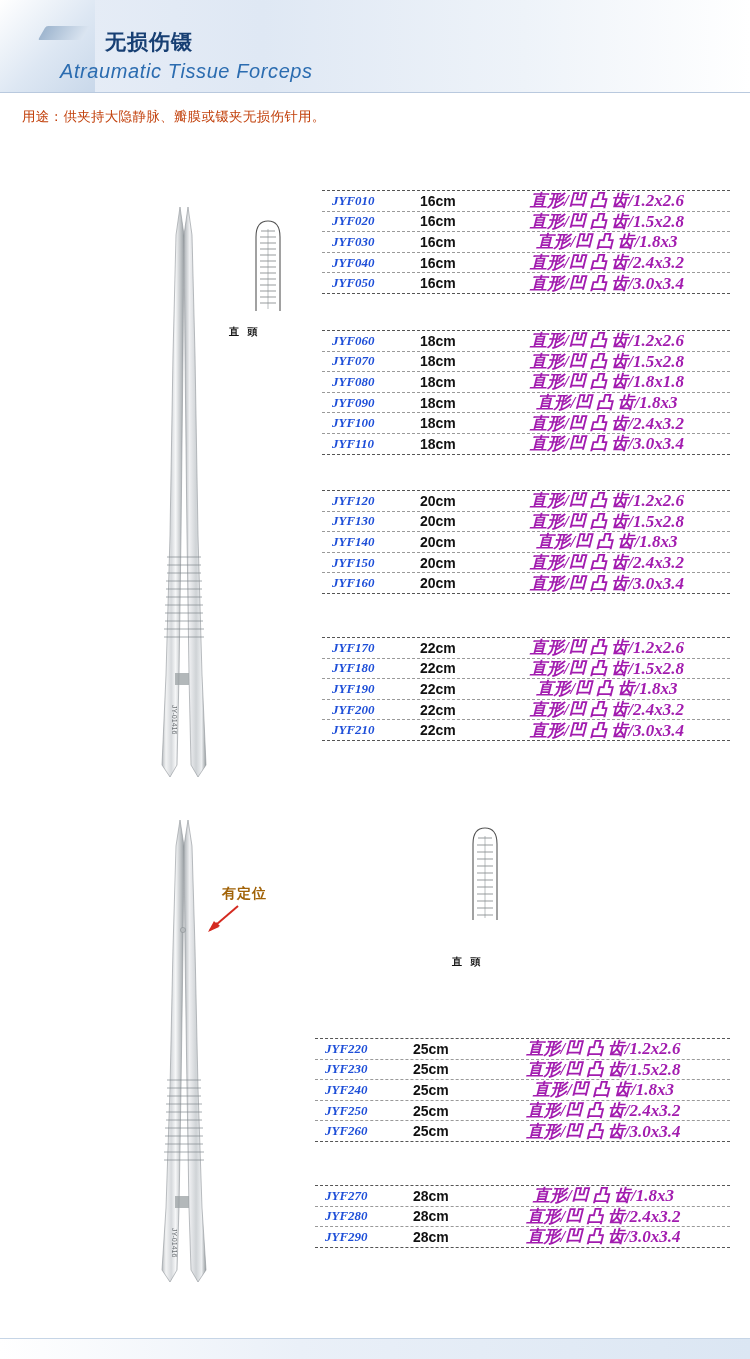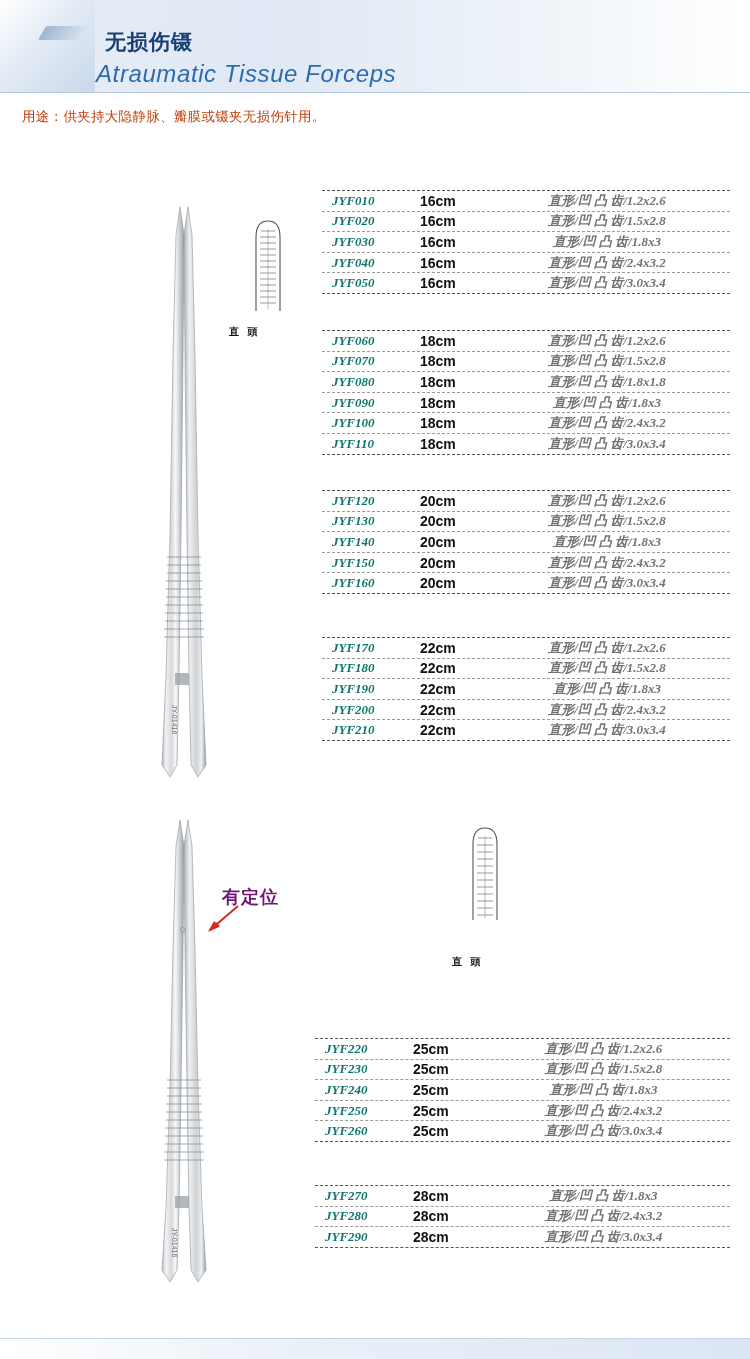--- a/index.html
+++ b/index.html
@@ -49,26 +49,25 @@
     position: absolute;
     left: 105px; top: 28px;
     font-size: 21px;
     font-weight: bold;
     color: #173f73;
     letter-spacing: 1px;
   }
   .title-en {
     position: absolute;
     left: 60px; top: 60px;
-    font-size: 24px;
+    font-size: 20px;
     font-style: italic;
     color: #2b6cb0;
     letter-spacing: 0.6px;
     font-family: "Liberation Sans", sans-serif;
-    margin-left: 36px;
   }
   .usage {
     position: absolute;
     left: 22px; top: 108px;
     font-size: 13.5px;
     color: #c2410c;
     letter-spacing: 0.3px;
   }
 
   
@@ -84,40 +83,40 @@
     border-bottom: 1px dashed #9a9a9a;
   }
   .spec-row:last-child { border-bottom: none; }
   .c-code {
     width: 88px;
     padding-left: 10px;
     font-size: 13px;
     font-style: italic;
     font-weight: bold;
     font-family: "Liberation Serif", serif;
-    color: #0f766e;
+    color: #1d4ed8;
     white-space: nowrap;
   }
   .c-size {
     width: 78px;
     font-size: 14px;
     font-weight: bold;
     font-family: "Liberation Sans", sans-serif;
     color: #111;
     white-space: nowrap;
   }
   .c-desc {
     flex: 1;
     text-align: center;
     padding-right: 14px;
-    font-size: 13px;
+    font-size: 17px;
     font-weight: bold;
     font-style: italic;
     font-family: "Liberation Serif", serif;
-    color: #737373;
+    color: #a21caf;
     white-space: nowrap;
   }
 
   
   .forceps {
     position: absolute;
   }
   .tip-detail {
     position: absolute;
   }
@@ -125,23 +124,23 @@
     position: absolute;
     font-size: 10px;
     font-weight: bold;
     color: #111;
     letter-spacing: 3px;
     white-space: nowrap;
     font-family: "Liberation Serif", serif;
   }
   .annot {
     position: absolute;
-    font-size: 18px;
-    font-weight: bold;
-    color: #701a75;
+    font-size: 14px;
+    font-weight: bold;
+    color: #a16207;
     white-space: nowrap;
     letter-spacing: 1px;
     font-family: "Liberation Serif", serif;
   }
   .footer-line {
     position: absolute;
     left: 0; top: 1338px;
     width: 750px; height: 21px;
     background: linear-gradient(to right, #ffffff 0%, #eaf0f8 40%, #dbe6f3 100%);
     border-top: 1px solid #c6d5e6;

